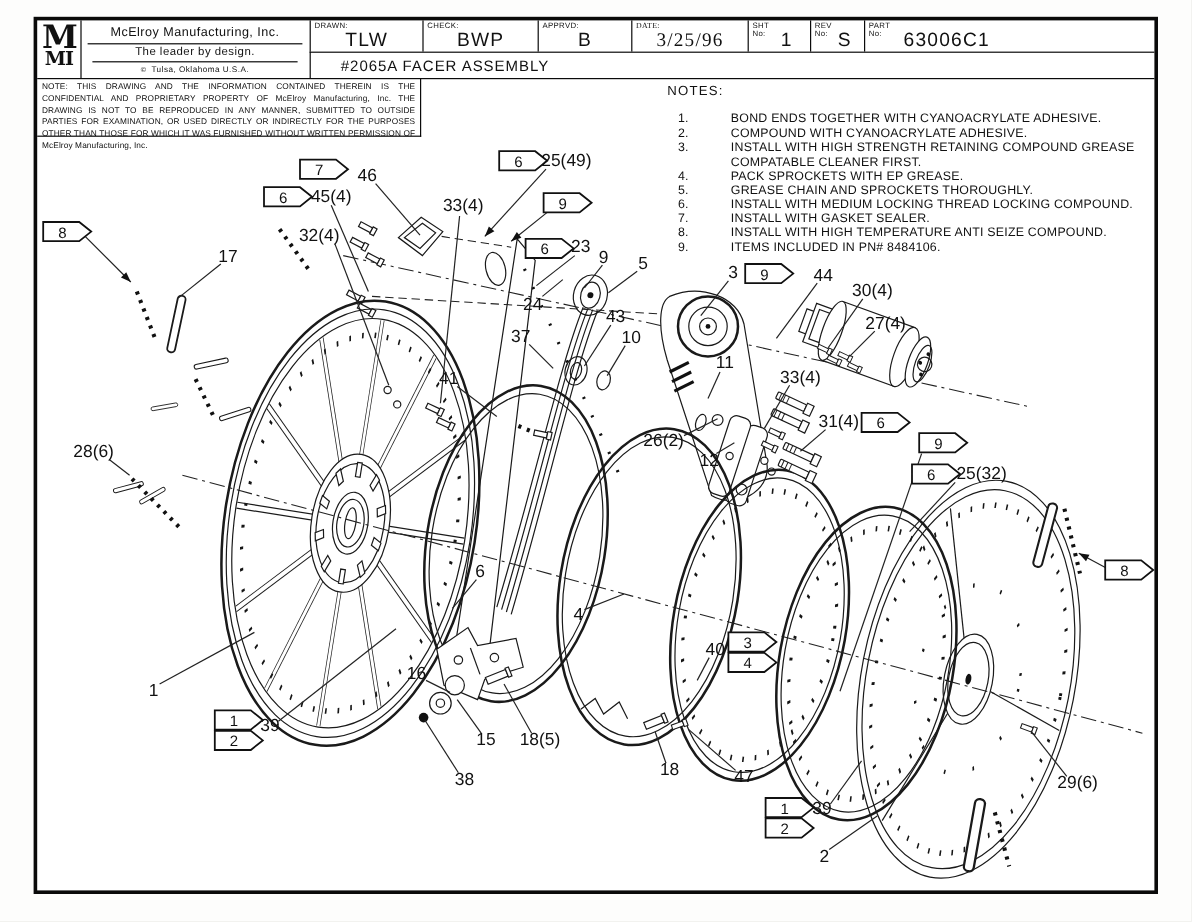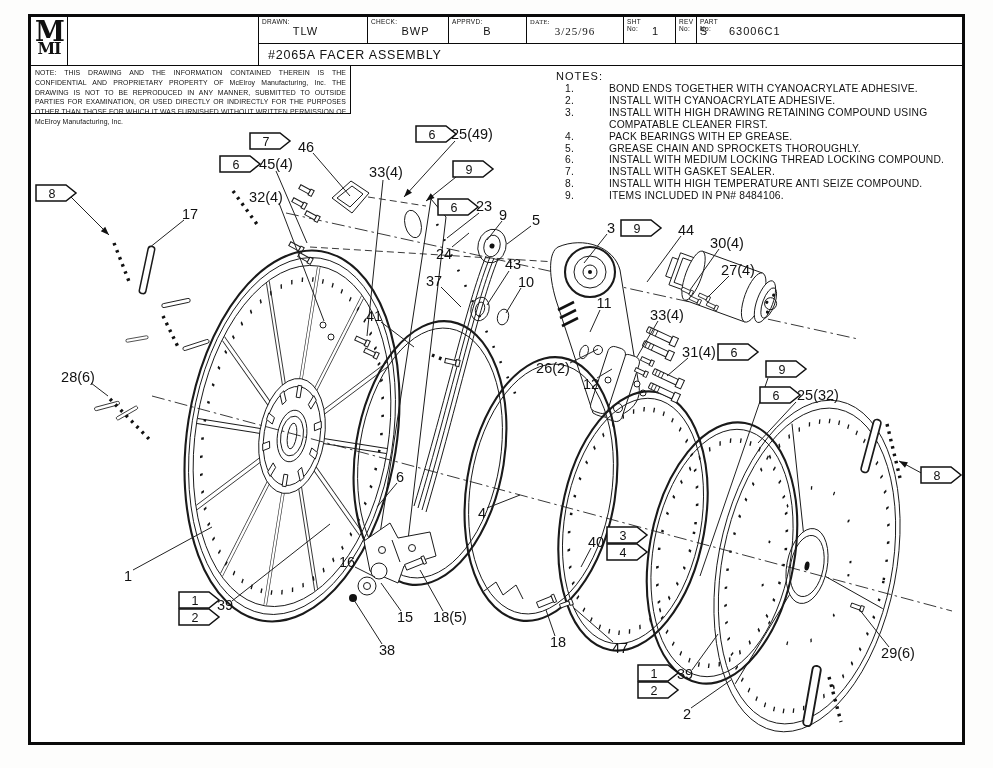--- a/index.html
+++ b/index.html
@@ -7,42 +7,42 @@
         font-family:"Liberation Sans",sans-serif;color:#111;}
   .sheet-border{position:absolute;left:28px;top:14px;width:931px;height:725px;
         border:3px solid #0a0a0a;background:#fff;}
   
   .titleblock{position:absolute;left:31px;top:17px;width:931px;height:48px;
         border-bottom:1.6px solid #0a0a0a;}
   .tb-cell{position:absolute;top:0;height:26px;border-left:1.4px solid #0a0a0a;
         box-sizing:border-box;}
   .tb-lab{position:absolute;left:3px;top:1px;font-size:6.5px;letter-spacing:.3px;}
   .tb-lab2{white-space:pre-line;line-height:1.15;}
-  .tb-val{position:absolute;left:0;right:0;top:8px;text-align:center;font-size:11px;letter-spacing:1px;}
+  .tb-val{position:absolute;left:0;right:0;top:8px;text-align:center;font-size:16px;letter-spacing:1px;}
   .tb-logo{position:absolute;left:0;top:0;width:36px;height:48px;border-right:1.4px solid #0a0a0a;
         text-align:center;line-height:1;}
   .logo-m{font-family:"DejaVu Serif",serif;font-weight:900;font-size:27px;margin-top:1px;letter-spacing:-2px;}
   .logo-mi{font-family:"DejaVu Serif",serif;font-weight:900;font-size:16px;margin-top:-4px;letter-spacing:-1px;}
   .tb-company{position:absolute;left:36px;top:0;width:191px;height:48px;}
   .co-name{font-size:10.5px;text-align:center;padding-top:4px;letter-spacing:.4px;
         border-bottom:1.2px solid #0a0a0a;margin:0 6px;padding-bottom:3px;}
   .co-tag{font-size:9.5px;text-align:center;letter-spacing:.4px;border-bottom:1.2px solid #0a0a0a;
         margin:0 10px;padding-top:1px;padding-bottom:2px;}
   .co-loc{font-size:6.8px;text-align:center;padding-top:3px;letter-spacing:.4px;}
   .co-c{font-size:6px;margin-right:4px;}
   .tb-title-row{position:absolute;left:227px;top:26px;width:704px;height:22px;
-        border-left:1.4px solid #0a0a0a;border-top:1.4px solid #0a0a0a;box-sizing:border-box;}
+        border-left:1.4px solid #0a0a0a;border-top:1.4px solid #0a0a0a;box-sizing:border-box;padding-left:16px;}
   .tb-title{font-size:12.5px;letter-spacing:.8px;padding:4px 0 0 9px;}
   
   .propnote{position:absolute;left:31px;top:65px;width:320px;height:49px;
         border-right:1.2px solid #0a0a0a;border-bottom:1.2px solid #0a0a0a;box-sizing:border-box;
         font-size:6.9px;line-height:1.42;padding:3px 4px;letter-spacing:.1px;text-align:justify;}
   
   .notes{position:absolute;left:556px;top:70px;width:408px;}
-  .notes-heading{font-size:11px;letter-spacing:1px;margin-bottom:1px;}
+  .notes-heading{font-size:11px;letter-spacing:1px;margin-bottom:12px;}
   .note-row{display:flex;font-size:10.3px;line-height:11.9px;letter-spacing:.2px;}
   .note-num{width:22px;flex:0 0 22px;text-align:right;padding-right:4px;box-sizing:border-box;}
   .note-text{flex:1;padding-left:31px;}
   
   svg{position:absolute;left:28px;top:14px;width:937px;height:731px;}
   svg text{font-family:"Liberation Sans",sans-serif;fill:#111;}
   .s1{fill:none;stroke:#1a1a1a;stroke-width:1;vector-effect:non-scaling-stroke;}
   .s2{fill:none;stroke:#1a1a1a;stroke-width:2.1;vector-effect:non-scaling-stroke;}
   .wh{fill:#fff;stroke:#1a1a1a;stroke-width:1;vector-effect:non-scaling-stroke;}
   .dots{fill:none;stroke:#151515;stroke-width:4.6;stroke-dasharray:2.4 16;}
@@ -447,25 +447,30 @@
       <text x="898" y="653" class="lab">29(6)</text>
       <text x="685" y="674" class="lab">39</text>
       <text x="687" y="714" class="lab">2</text>
     </svg>
 
   <div class="titleblock">
     <div class="tb-logo">
       <div class="logo-m">M</div>
       <div class="logo-mi">MI</div>
     </div>
+    <div class="tb-company">
+      <div class="co-name">McElroy Manufacturing, Inc.</div>
+      <div class="co-tag">The leader by design.</div>
+      <div class="co-loc"><span class="co-c">©</span><span>Tulsa, Oklahoma U.S.A.</span></div>
+    </div>
     <div class="tb-cell" style="left:227px;width:94px;">
       <div class="tb-lab">DRAWN:</div>
       <div class="tb-val">TLW</div>
     </div>
-    <div class="tb-cell" style="left:336px;width:96px;">
+    <div class="tb-cell" style="left:321px;width:96px;">
       <div class="tb-lab">CHECK:</div>
       <div class="tb-val">BWP</div>
     </div>
     <div class="tb-cell" style="left:417px;width:78px;">
       <div class="tb-lab">APPRVD:</div>
       <div class="tb-val">B</div>
     </div>
     <div class="tb-cell" style="left:495px;width:97px;font-family:Liberation Serif, serif;">
       <div class="tb-lab">DATE:</div>
       <div class="tb-val">3/25/96</div>
@@ -473,50 +478,50 @@
     <div class="tb-cell" style="left:592px;width:52px;">
       <div class="tb-lab tb-lab2">SHT
 No:</div>
       <div class="tb-val" style="left:12px;">1</div>
     </div>
     <div class="tb-cell" style="left:644px;width:45px;">
       <div class="tb-lab tb-lab2">REV
 No:</div>
       <div class="tb-val" style="left:12px;">S</div>
     </div>
-    <div class="tb-cell" style="left:665px;width:216px;">
+    <div class="tb-cell" style="left:689px;width:216px;">
       <div class="tb-lab tb-lab2">PART
 No:</div>
       <div class="tb-val" style="text-align:left;left:32px;">63006C1</div>
     </div>
     <div class="tb-title-row">
       <div class="tb-title">#2065A FACER ASSEMBLY</div>
     </div>
   </div>
 
   <div class="propnote">NOTE: THIS DRAWING AND THE INFORMATION CONTAINED THEREIN IS THE CONFIDENTIAL AND PROPRIETARY PROPERTY OF McElroy Manufacturing, Inc. THE DRAWING IS NOT TO BE REPRODUCED IN ANY MANNER, SUBMITTED TO OUTSIDE PARTIES FOR EXAMINATION, OR USED DIRECTLY OR INDIRECTLY FOR THE PURPOSES OTHER THAN THOSE FOR WHICH IT WAS FURNISHED WITHOUT WRITTEN PERMISSION OF McElroy Manufacturing, Inc.</div>
 
   <div class="notes">
     <div class="notes-heading">NOTES:</div>
     <div class="notes-list">
         <div class="note-row">
           <span class="note-num">1.</span>
           <span class="note-text">BOND ENDS TOGETHER WITH CYANOACRYLATE ADHESIVE.</span>
         </div>
         <div class="note-row">
           <span class="note-num">2.</span>
-          <span class="note-text">INSTALL WITH CYANOACRYLATE ADHESIVE.</span>
+          <span class="note-text">COMPOUND WITH CYANOACRYLATE ADHESIVE.</span>
         </div>
         <div class="note-row">
           <span class="note-num">3.</span>
-          <span class="note-text">INSTALL WITH HIGH DRAWING RETAINING COMPOUND USING COMPATABLE CLEANER FIRST.</span>
+          <span class="note-text">INSTALL WITH HIGH STRENGTH RETAINING COMPOUND GREASE COMPATABLE CLEANER FIRST.</span>
         </div>
         <div class="note-row">
           <span class="note-num">4.</span>
-          <span class="note-text">PACK BEARINGS WITH EP GREASE.</span>
+          <span class="note-text">PACK SPROCKETS WITH EP GREASE.</span>
         </div>
         <div class="note-row">
           <span class="note-num">5.</span>
           <span class="note-text">GREASE CHAIN AND SPROCKETS THOROUGHLY.</span>
         </div>
         <div class="note-row">
           <span class="note-num">6.</span>
           <span class="note-text">INSTALL WITH MEDIUM LOCKING THREAD LOCKING COMPOUND.</span>
         </div>
         <div class="note-row">

